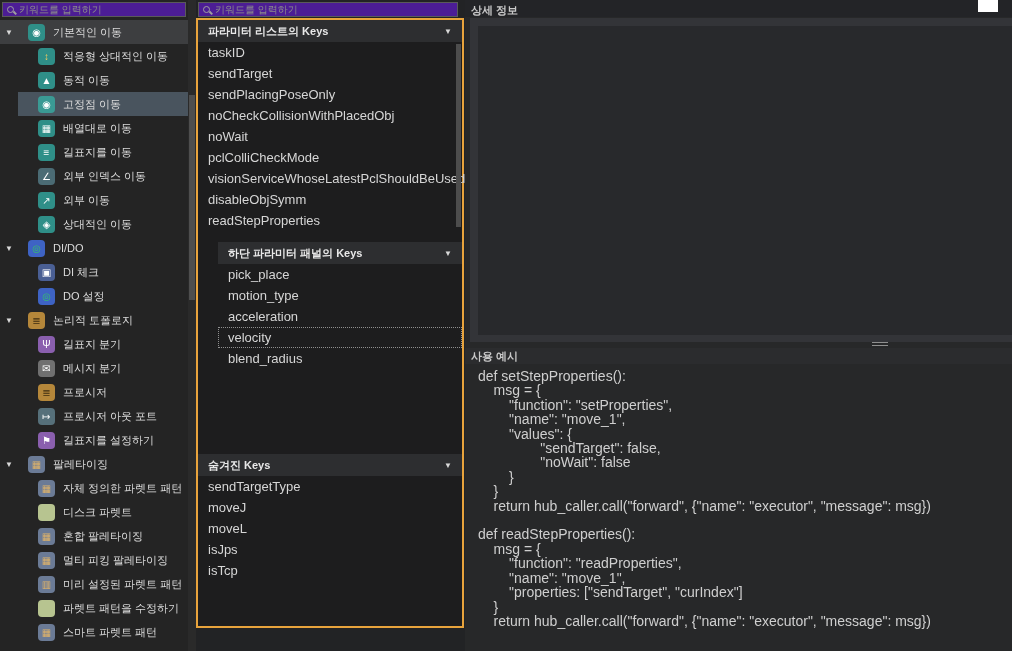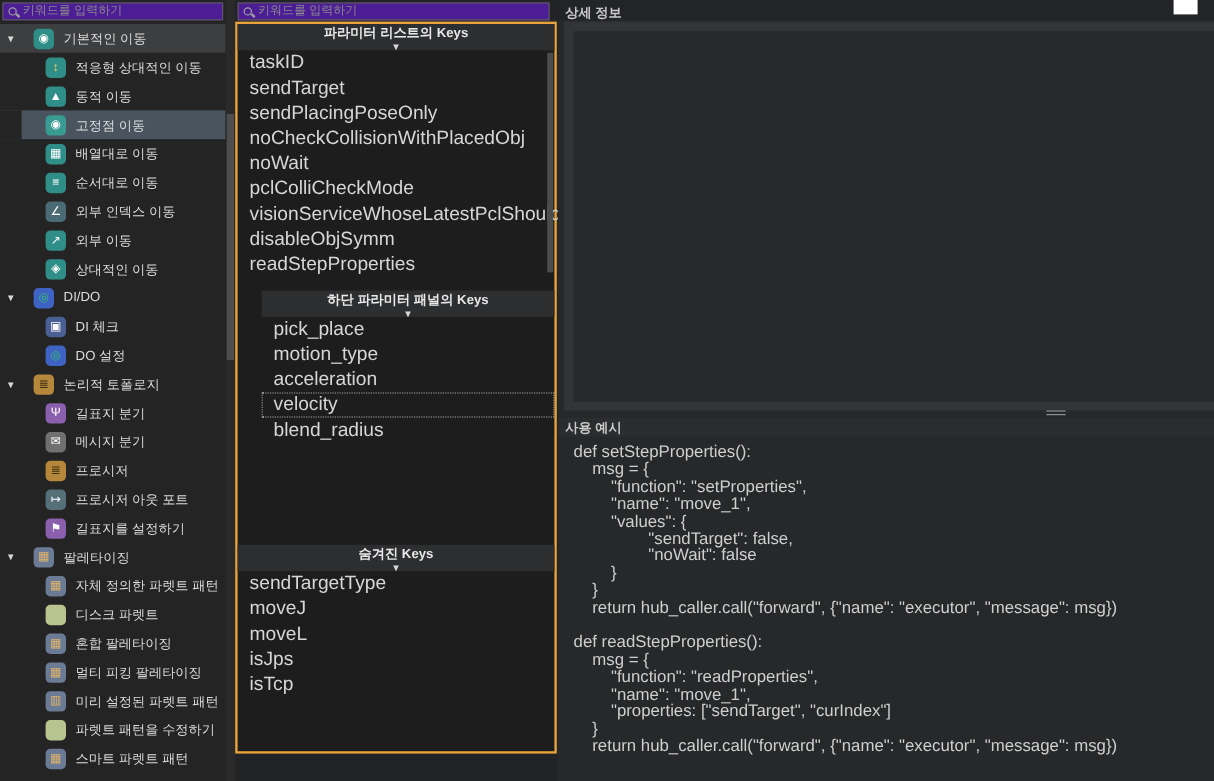--- a/index.html
+++ b/index.html
@@ -38,25 +38,25 @@
   #sb-scroll { left:188px; top:0; width:8px; height:651px; background:#2a2a2a; }
   #sb-thumb { position:absolute; left:1px; top:95px; width:6px; height:205px;
     background:#4e4e4e; }
 
   
   #keys { left:196px; top:0; width:268px; height:651px; background:#222325; }
   #keys .searchbox { left:2px; top:2px; width:260px; }
   #keys-frame { position:absolute; left:0; top:18px; width:268px; height:610px;
     border:2px solid #e8a33c; background:#1d1d1e; }
   .sec-header { height:22px; background:#2d2e30; display:flex; align-items:center;
-    justify-content:space-between; padding:0 10px;flex-direction:column; }
+    justify-content:space-between; padding:0 10px; }
   .sec-title { font-size:11px; font-weight:bold; color:#e8e8e8; }
   .collapse-icon { font-size:8px; color:#d8d8d8; }
   .sec-list { position:relative; }
-  .key-item { height:21px; line-height:21px; padding-left:10px; font-size:16px;
+  .key-item { height:21px; line-height:21px; padding-left:10px; font-size:13px;
     color:#d6d6d6; }
   .key-item.focused { outline:1px dotted #8f8f8f; outline-offset:-1px; }
   #sec1-thumb { position:absolute; right:1px; top:2px; width:5px; height:183px;
     background:#4d4d4d; }
   .sec-gap1 { margin-top:11px;padding-left:20px; }
   .sec-gap2 { margin-top:85px; }
 
   
   #right { left:465px; top:0; width:600px; height:651px; background:#272829; }
   #right-top-strip { position:absolute; left:0; top:0; width:547px; height:17px;
@@ -104,21 +104,21 @@
       <div class="trow child hl-blue">
         <span class="ticon" style="background: rgb(58, 154, 148);">◉</span>
         <span>고정점 이동</span>
       </div>
       <div class="trow child">
         <span class="ticon" style="background: rgb(47, 143, 136);">▦</span>
         <span>배열대로 이동</span>
       </div>
       <div class="trow child">
         <span class="ticon" style="background: rgb(47, 143, 136);">≡</span>
-        <span>순서대로 이동</span>
+        <span>길표지를 이동</span>
       </div>
       <div class="trow child">
         <span class="ticon" style="background: rgb(75, 107, 116);">∠</span>
         <span>외부 인덱스 이동</span>
       </div>
       <div class="trow child">
         <span class="ticon" style="background: rgb(47, 143, 136);">↗</span>
         <span>외부 이동</span>
       </div>
       <div class="trow child">

